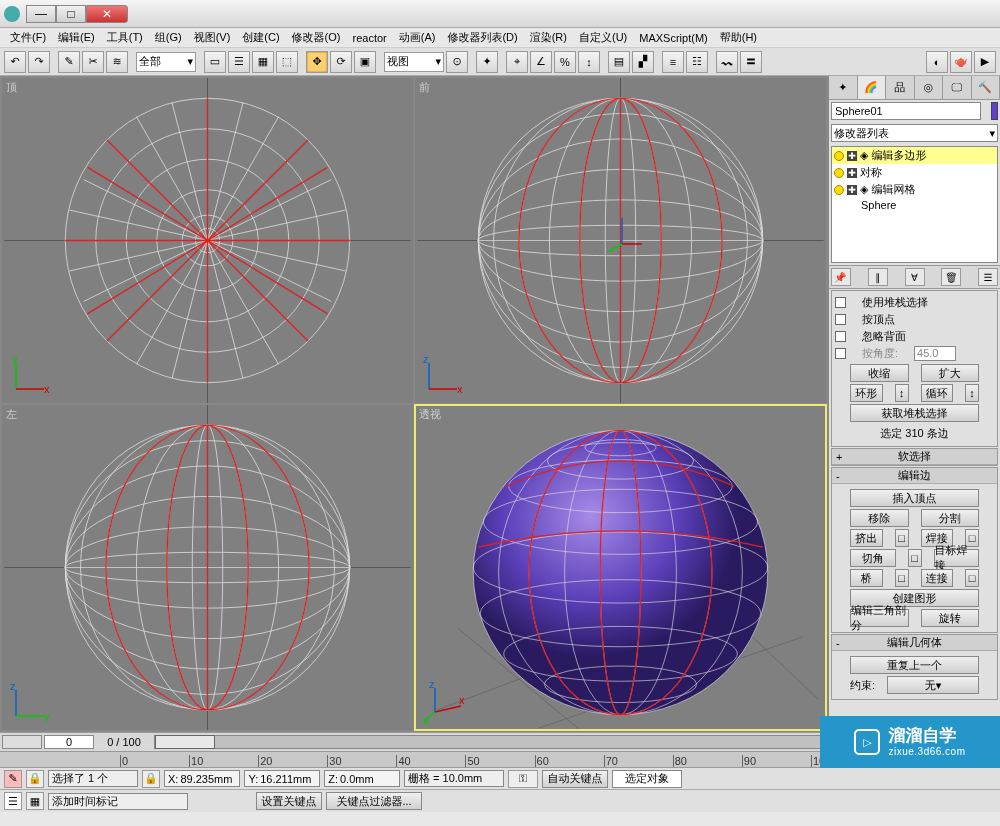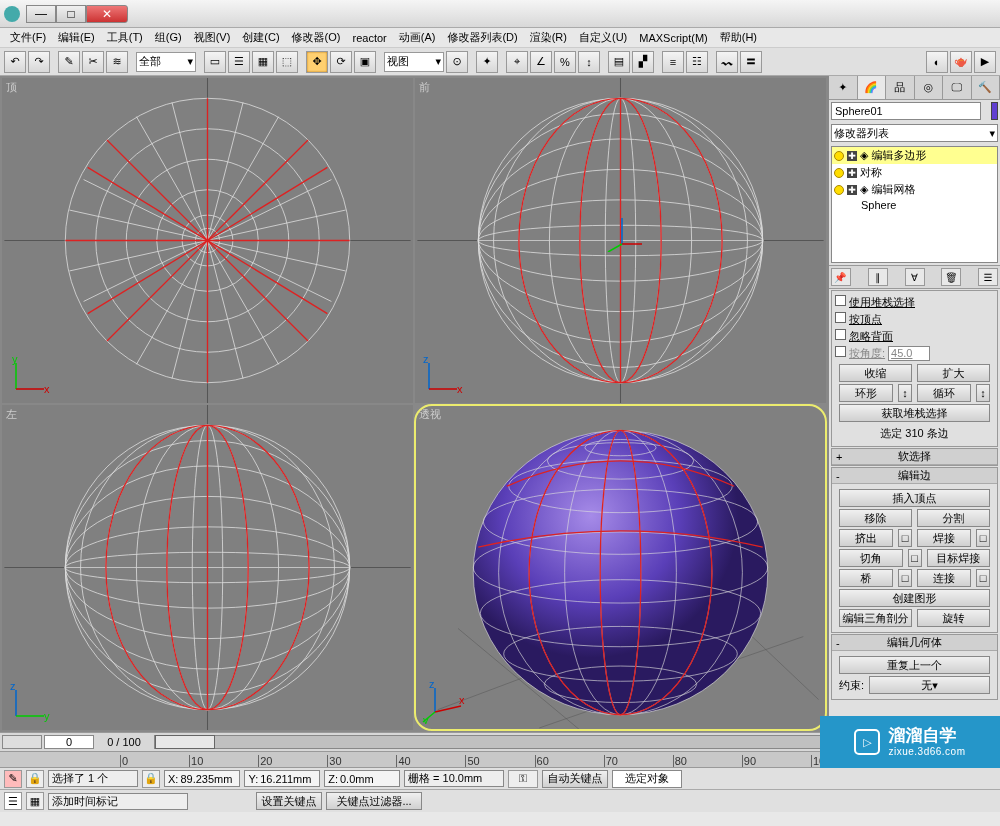--- a/index.html
+++ b/index.html
@@ -21,21 +21,21 @@
 .toolbar { height: 28px; background: #e0e0e0; display: flex; align-items: center; padding: 2px 4px; gap: 2px; border-bottom: 1px solid #aaa; }
 .tb-btn { width: 22px; height: 22px; border: 1px solid #999; background: linear-gradient(#f4f4f4,#d8d8d8); display: flex; align-items: center; justify-content: center; }
 .tb-sep { width: 4px; height: 22px; }
 .tb-dropdown { height: 20px; border: 1px solid #999; background: #fff; padding: 0 2px; display: flex; align-items: center; min-width: 60px; justify-content: space-between; }
 .tb-btn.active { background: #ffd070; box-shadow: inset 0 0 2px #a60; }
 
 
 .main { display: flex; height: 656px; }
 .viewports { flex: 1; display: grid; grid-template-columns: 1fr 1fr; grid-template-rows: 1fr 1fr; gap: 2px; background: #888; padding: 2px; }
 .viewport { background: #808080; position: relative; overflow: hidden; }
-.viewport.active { outline: 2px solid #ecec6e; outline-offset: -1px; border-radius: 17px; }
+.viewport.active { outline: 2px solid #ecec6e; outline-offset: -1px; }
 .viewport .vp-label { position: absolute; top: 2px; left: 4px; color: #ccc; font-size: 11px; z-index: 5; }
 .vp-svg { width: 100%; height: 100%; }
 .axis-gizmo { position: absolute; bottom: 6px; left: 6px; width: 44px; height: 44px; z-index: 5; }
 .axis-gizmo.center { bottom: auto; left: auto; top: 40%; left: 45%; }
 
 
 .cmdpanel { width: 172px; background: #e0e0e0; border-left: 1px solid #888; display: flex; flex-direction: column; overflow: hidden; }
 .cmd-tabs { height: 24px; display: flex; border-bottom: 1px solid #999; background: #d4d4d4; }
 .cmd-tab { flex: 1; border-right: 1px solid #999; display: flex; align-items: center; justify-content: center; }
 .cmd-tab.active { background: #e8e8e8; }
@@ -48,23 +48,23 @@
 .mod-item.sel { background: #ffff90; }
 .mod-bulb { width: 10px; height: 10px; border-radius: 50%; background: #fd0; border: 1px solid #a80; }
 .mod-plus { width: 10px; height: 10px; background: #444; color: #fff; font-size: 9px; line-height: 10px; text-align: center; }
 .mod-tools { display: flex; justify-content: space-between; padding: 2px; border-top: 1px solid #999; border-bottom: 1px solid #999; background: #d8d8d8; }
 .mod-tool { width: 20px; height: 18px; border: 1px solid #999; background: #e8e8e8; display:flex;align-items:center;justify-content:center;font-size:10px; }
 
 .rollout { border: 1px solid #999; margin: 1px 2px; }
 .rollout-hdr { background: #d0d0d0; height: 16px; display: flex; align-items: center; padding: 0 3px; gap: 3px; border-bottom: 1px solid #aaa; justify-content: center; position: relative; }
 .rollout-hdr .pm { position: absolute; left: 4px; }
 .rollout-body { background: #e0e0e0; padding: 3px; }
-.chk-row { display: flex; gap: 3px; padding: 1px 0; text-decoration: underline; }
+.chk-row { display: flex; align-items: center; gap: 16px; padding: 1px 0; }
 .chk { width: 11px; height: 11px; border: 1px solid #666; background: #fff; }
-.btn-row { display: flex; gap: 5px; margin: 2px 4px; }
+.btn-row { display: flex; gap: 12px; margin: 2px 15px; }
 .panel-btn { flex: 1; height: 18px; border: 1px solid #888; background: linear-gradient(#f0f0f0,#d0d0d0); display: flex; align-items: center; justify-content: center; font-size: 11px; }
 .panel-btn.small-icon { flex: 0 0 14px; }
 .spin-input { width: 42px; height: 15px; border: 1px solid #888; background: #fff; padding: 0 2px; }
 .sel-info { text-align: center; padding: 2px 0; }
 
 
 .timeline-area { height: 20px; display: flex; align-items: center; background: #d8d8d8; border-top: 1px solid #999; border-bottom: 1px solid #999; padding: 0 2px; gap: 2px; }
 .tl-frame { width: 50px; border: 1px solid #888; background: #fff; text-align: center; }
 .tl-range { width: 56px; text-align: center; }
 .tl-slider { flex: 1; height: 14px; background: #c0c0c0; border: 1px solid #888; position: relative; }

